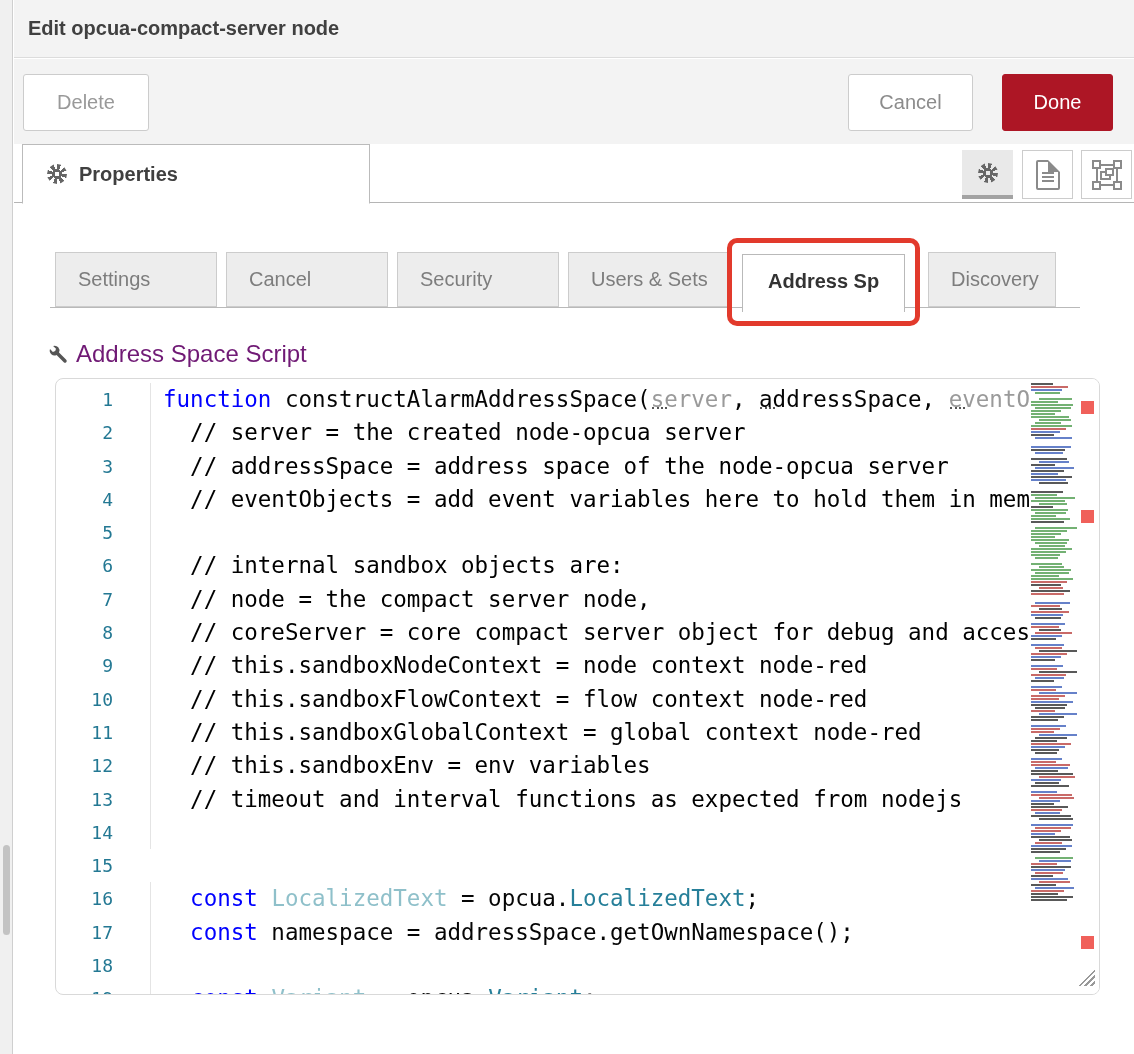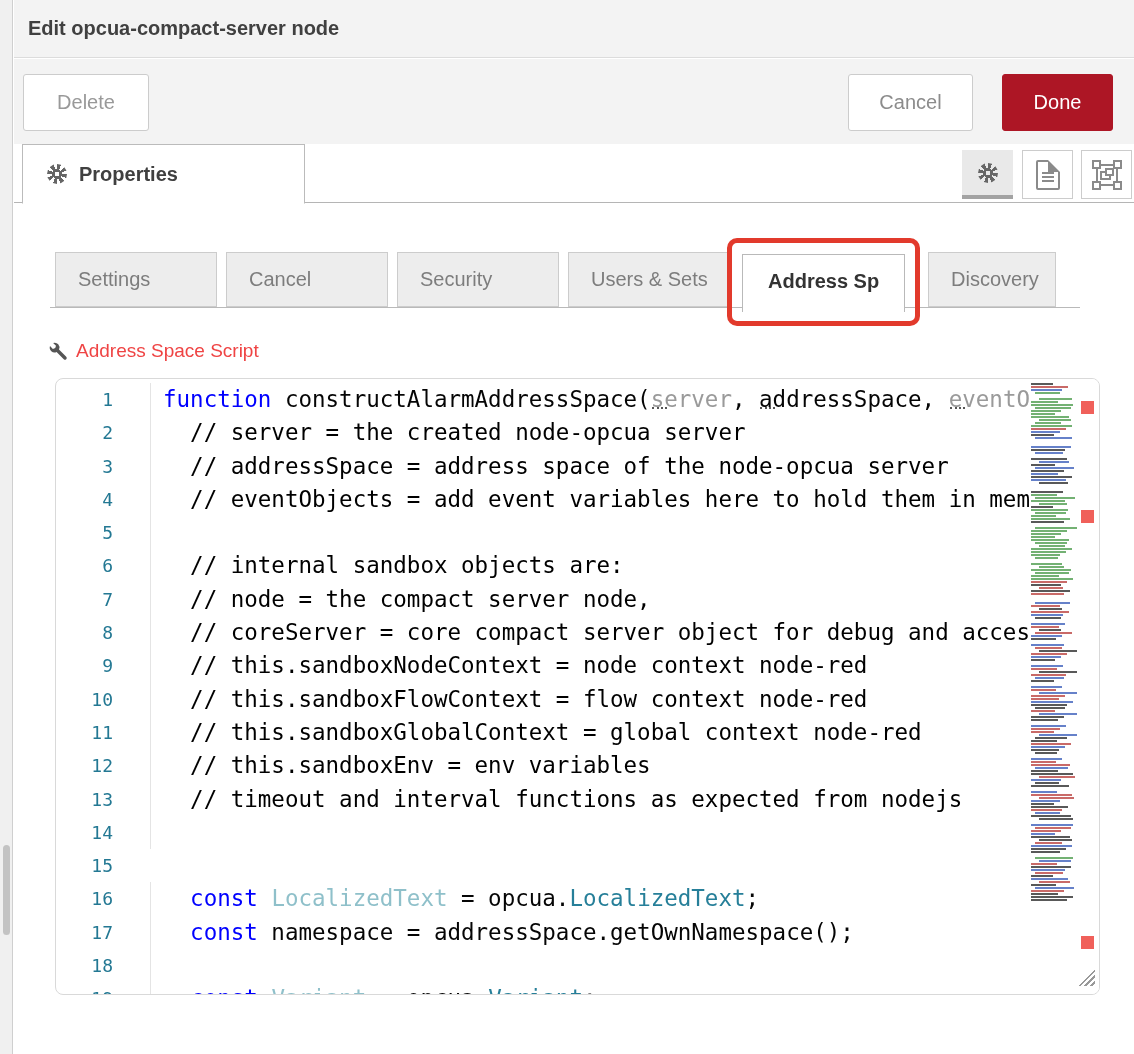--- a/index.html
+++ b/index.html
@@ -19,21 +19,21 @@
   
   #tbar { position:absolute; left:0; right:0; top:59px; height:85px; background:#f3f3f3; }
   .btn { position:absolute; top:15px; height:57px; font-size:20px; border-radius:3px; text-align:center; line-height:55px; cursor:pointer; }
   .btn.ghost { background:#fff; border:1px solid #ccc; color:#999; }
   #btn-delete { left:9px; width:126px; }
   #btn-cancel { left:834px; width:125px; color:#8c8c8c; }
   #btn-done  { left:988px; width:111px; background:#AD1625; border:1px solid #AD1625; color:#fff; }
 
   
   #prow { position:absolute; left:0; right:0; top:144px; height:59px; background:#fff; border-bottom:1px solid #b5b5b5; }
-  #ptab { position:absolute; left:8px; top:0; width:283px; height:59px; background:#fff; border:1px solid #bbb; border-bottom:1px solid #fff; display:flex; align-items:center; gap:12px; padding-left:24px; z-index:2; top:0; height:60px; }
+  #ptab { position:absolute; left:8px; top:0; width:348px; height:59px; background:#fff; border:1px solid #bbb; border-bottom:1px solid #fff; display:flex; align-items:center; gap:12px; padding-left:24px; z-index:2; top:0; height:60px; }
   #ptab .lbl { font-size:20px; font-weight:bold; color:#404040; }
 
   .gear { width:20px; height:20px; border-radius:50%; flex:none;
     background:
       radial-gradient(circle, var(--hole,#fff) 0 16%, transparent 16%),
       radial-gradient(circle, #666 0 35%, transparent 35%),
       repeating-conic-gradient(#666 0 25deg, transparent 25deg 45deg); }
 
   .ibtn { position:absolute; top:6px; width:51px; height:49px; display:flex; align-items:center; justify-content:center; cursor:pointer; }
   #ibtn-gear { left:948px; background:#e9e9e9; border-bottom:4px solid #a3a3a3; }
@@ -67,21 +67,21 @@
   #tab-security { left:383px; width:162px; }
   #tab-users { left:554px; width:162px; }
   #tab-address { left:728px; width:163px; padding-left:25px; }
   #tab-discovery { left:914px; width:128px; }
 
   
   #hibox { position:absolute; left:713px; top:238px; width:193px; height:88px; border:5px solid #e23a2c; border-radius:10px; z-index:10; pointer-events:none; }
 
   
   #seclabel { position:absolute; left:34px; top:340px; display:flex; align-items:center; gap:8px; }
-  #seclabel .lbl { font-size:19px; color:#ef4444; }
+  #seclabel .lbl { font-size:24px; color:#701a75; }
   .wrench { width:20px; height:20px; flex:none; }
 
   
   #editor { position:absolute; left:41px; top:378px; width:1045px; height:617px; border:1px solid #d9d9d9; border-radius:8px; background:#fff; overflow:hidden; font-family:"DejaVu Sans Mono", monospace; }
   #lines { position:absolute; left:0; top:4px; right:0; }
   .code-row { display:flex; height:33.3px; line-height:33.3px; }
   .gcell { width:57px; flex:none; text-align:right; color:#237893; font-size:18px; cursor:pointer; }
   .ccell { flex:none; margin-left:37px; border-left:1px solid #e4e4e4; padding-left:12px; white-space:pre; font-size:22.5px; color:#000; }
   .tk-kw { color:#0000ff; } .tk-pl { color:#050505; } .tk-cm { color:#000000; }
   .tk-ty { color:#267f99; } .tk-tyf { color:#8fc0ca; } .tk-pf { color:#9a9a9a; }

